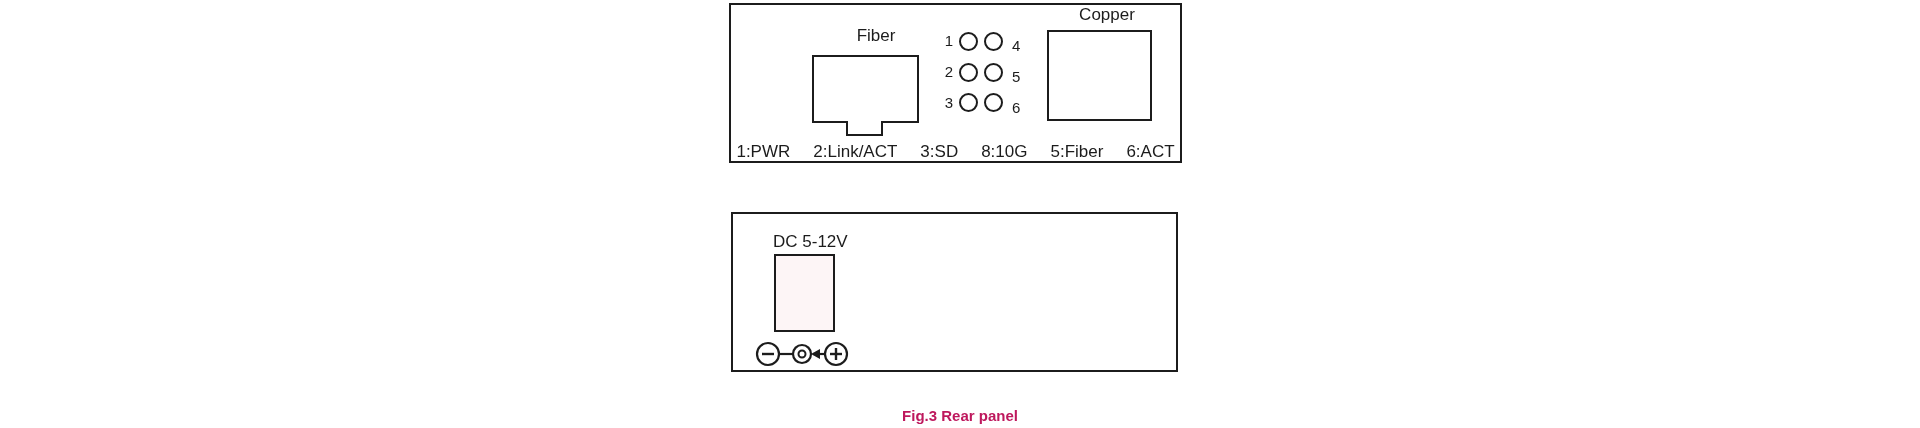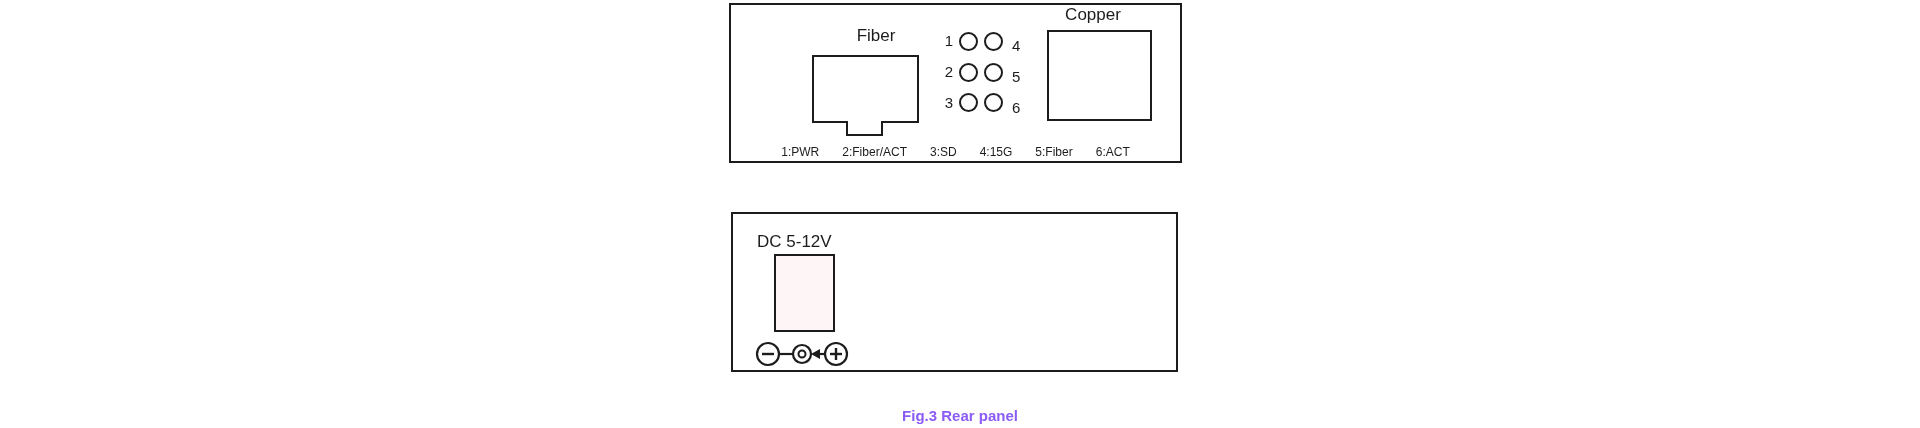--- a/index.html
+++ b/index.html
@@ -62,21 +62,21 @@
   .num-left  { text-align: right; }
   .num-right { text-align: left; }
 
   
   #legend-row {
     position: absolute;
     left: 0; right: 0; top: 138px;
     display: flex;
     justify-content: center;
     gap: 23px;
-    font-size: 12px;
+    font-size: 17px;
     line-height: 18px;
     white-space: nowrap;
   }
 
   
   #dc-jack {
     position: absolute;
     left: 41px; top: 40px;
     width: 61px; height: 78px;
     border: 2px solid #1c1c1c;
@@ -85,21 +85,21 @@
   }
   #polarity-svg { position: absolute; left: 22px; top: 126px; }
 
   
   #caption {
     position: absolute;
     left: 0; right: 0; top: 407px;
     text-align: center;
     font-size: 15px;
     font-weight: bold;
-    color: #8b5cf6;
+    color: #be185d;
   }
 </style>
 </head>
 <body>
 
 <div id="screen">
 
   <div id="panel-top" class="panel">
 
     <span class="lbl centered" style="left:95px; top:22px; width:100px;">Fiber</span>
@@ -115,37 +115,37 @@
     <div class="led" style="left:228px; top:88px;"></div>
     <div class="led" style="left:253px; top:88px;"></div>
 
     <span class="led-num num-left" style="left:204px; top:28px;">1</span>
     <span class="led-num num-left" style="left:204px; top:59px;">2</span>
     <span class="led-num num-left" style="left:204px; top:90px;">3</span>
     <span class="led-num num-right" style="left:281px; top:33px;">4</span>
     <span class="led-num num-right" style="left:281px; top:64px;">5</span>
     <span class="led-num num-right" style="left:281px; top:95px;">6</span>
 
-    <span class="lbl centered" style="left:312px; top:1px; width:100px;">Copper</span>
+    <span class="lbl centered" style="left:326px; top:1px; width:100px;">Copper</span>
 
     <div id="copper-port"></div>
 
     <div id="legend-row">
       <span>1:PWR</span>
-      <span>2:Fiber/ACT</span>
+      <span>2:Link/ACT</span>
       <span>3:SD</span>
-      <span>4:15G</span>
+      <span>8:10G</span>
       <span>5:Fiber</span>
       <span>6:ACT</span>
     </div>
   </div>
 
   <div id="panel-bottom" class="panel">
 
-    <span class="lbl" style="left:24px; top:19px;text-align:center;">DC 5-12V</span>
+    <span class="lbl" style="left:40px; top:19px;text-align:center;">DC 5-12V</span>
 
     <div id="dc-jack"></div>
 
     <svg id="polarity-svg" width="100" height="28" viewBox="0 0 100 28">
 
       <circle cx="13" cy="14" r="11" fill="none" stroke="#1c1c1c" stroke-width="2.2"></circle>
       <line x1="7" y1="14" x2="19" y2="14" stroke="#1c1c1c" stroke-width="2.4"></line>
 
       <line x1="24" y1="14" x2="38" y2="14" stroke="#1c1c1c" stroke-width="2.2"></line>
 

